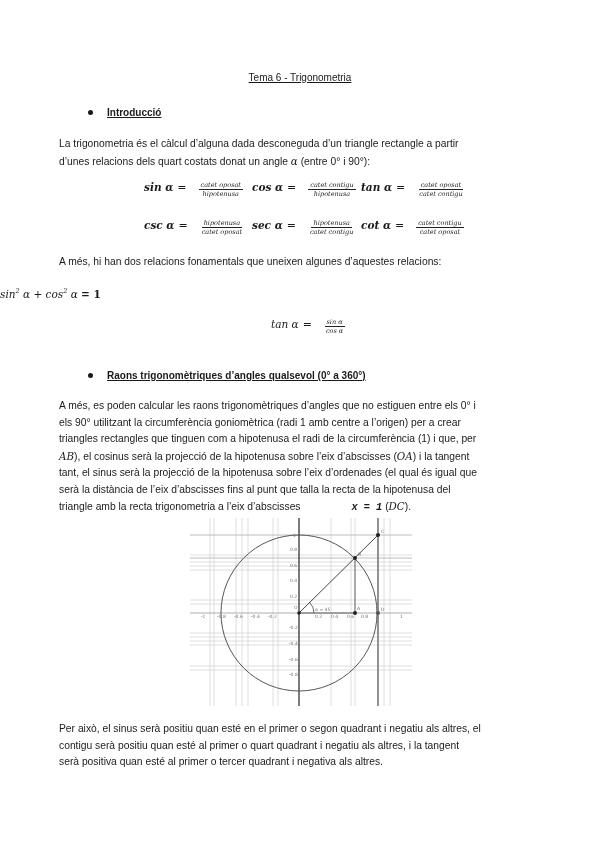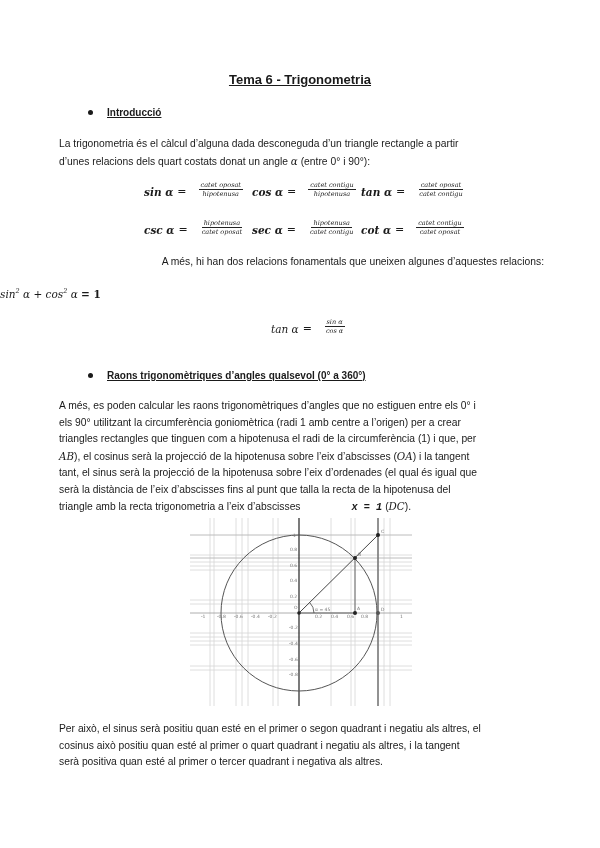--- a/index.html
+++ b/index.html
@@ -1,28 +1,28 @@
 <!DOCTYPE html>
 <html><head>
 <meta charset="utf-8">
 <style>
   html, body { margin: 0; padding: 0; background: #ffffff; }
   body { width: 600px; height: 848px; position: relative; overflow: hidden;
          font-family: "Liberation Sans", sans-serif; color: #1a1a1a; }
   .page { position: absolute; left: 0; top: 0; width: 600px; height: 848px; background: #fff; }
   .title { position: absolute; left: 0; width: 600px; top: 72px; text-align: center;
-           font-size: 13px; font-weight: bold; text-decoration: underline; }
+           font-size: 10px; font-weight: normal; text-decoration: underline; }
   .heading { position: absolute; font-size: 10px; font-weight: bold; }
   .heading .bullet { display: inline-block; width: 5px; height: 5px; border-radius: 50%;
            background: #1a1a1a; vertical-align: middle; margin-right: 14px; position: relative; top: -1px; }
   .heading .htext { text-decoration: underline; }
   .para { position: absolute; left: 59px; width: 485px; font-size: 10.3px; line-height: 16.5px; }
   .math { font-family: "DejaVu Serif", serif; font-style: italic; }
   .mathb { font-family: Liberation Mono, monospace; font-weight: bold; font-style: italic; margin-left: 48px; }
-  .formula { position: absolute; display: flex; align-items: flex-end; white-space: nowrap; }
+  .formula { position: absolute; display: flex; align-items: flex-start; white-space: nowrap; }
   .fname { font-family: "DejaVu Serif", serif; font-style: italic; font-weight: bold; font-size: 10.5px; }
   .eq { font-family: "DejaVu Serif", serif; font-size: 11px; margin: 0 4px; }
   .frac { display: inline-flex; flex-direction: column; align-items: center;
           font-family: "DejaVu Serif", serif; font-style: italic; font-size: 6.5px; line-height: 8px; margin-left: 8px; }
   .frac .num { border-bottom: 0.8px solid #222; padding: 0 2px; }
   .frac .den { padding: 0 2px; }
   .center-formula { position: absolute; left: 0; width: 600px; text-align: left;
           font-family: "DejaVu Serif", serif; font-size: 10.5px; }
   .center-formula sup { font-size: 6.5px; }
   .diagram { position: absolute; left: 190px; top: 518px; width: 222px; height: 188px; }
@@ -86,21 +86,21 @@
   </div>
   <div class="formula" style="left:361px; top:219px;">
     <span class="fname">cot α</span>
       <span class="eq">=</span>
     <span class="frac">
         <span class="num">catet contigu</span>
         <span class="den">catet oposat</span>
       </span>
   </div>
 
-  <div class="para" style="top:254px;text-align:right;">A més, hi han dos relacions fonamentals que uneixen algunes d’aquestes relacions:</div>
+  <div class="para" style="top:254px;">A més, hi han dos relacions fonamentals que uneixen algunes d’aquestes relacions:</div>
 
   <div class="center-formula" style="top:287px;">
     <span class="math">sin</span><sup class="math">2</sup>
     <span class="math">α</span>
     <span>+</span>
     <span class="math">cos</span><sup class="math">2</sup>
     <span class="math">α</span>
     <span style="font-weight:bold;">= 1</span>
   </div>
 
@@ -208,17 +208,17 @@
         <text x="99" y="111">-0.2</text>
         <text x="99" y="127">-0.4</text>
         <text x="99" y="143">-0.6</text>
         <text x="99" y="158">-0.8</text>
       </g>
     </svg>
   </div>
 
   <div class="para" style="top:721px;">
     <div>Per això, el sinus serà positiu quan esté en el primer o segon quadrant i negatiu als altres, el</div>
-    <div>cosinus això positiu quan esté al primer o quart quadrant i negatiu als altres, i la tangent</div>
+    <div>contigu serà positiu quan esté al primer o quart quadrant i negatiu als altres, i la tangent</div>
     <div>serà positiva quan esté al primer o tercer quadrant i negativa als altres.</div>
   </div>
 
 </div>
 
 </body></html>

